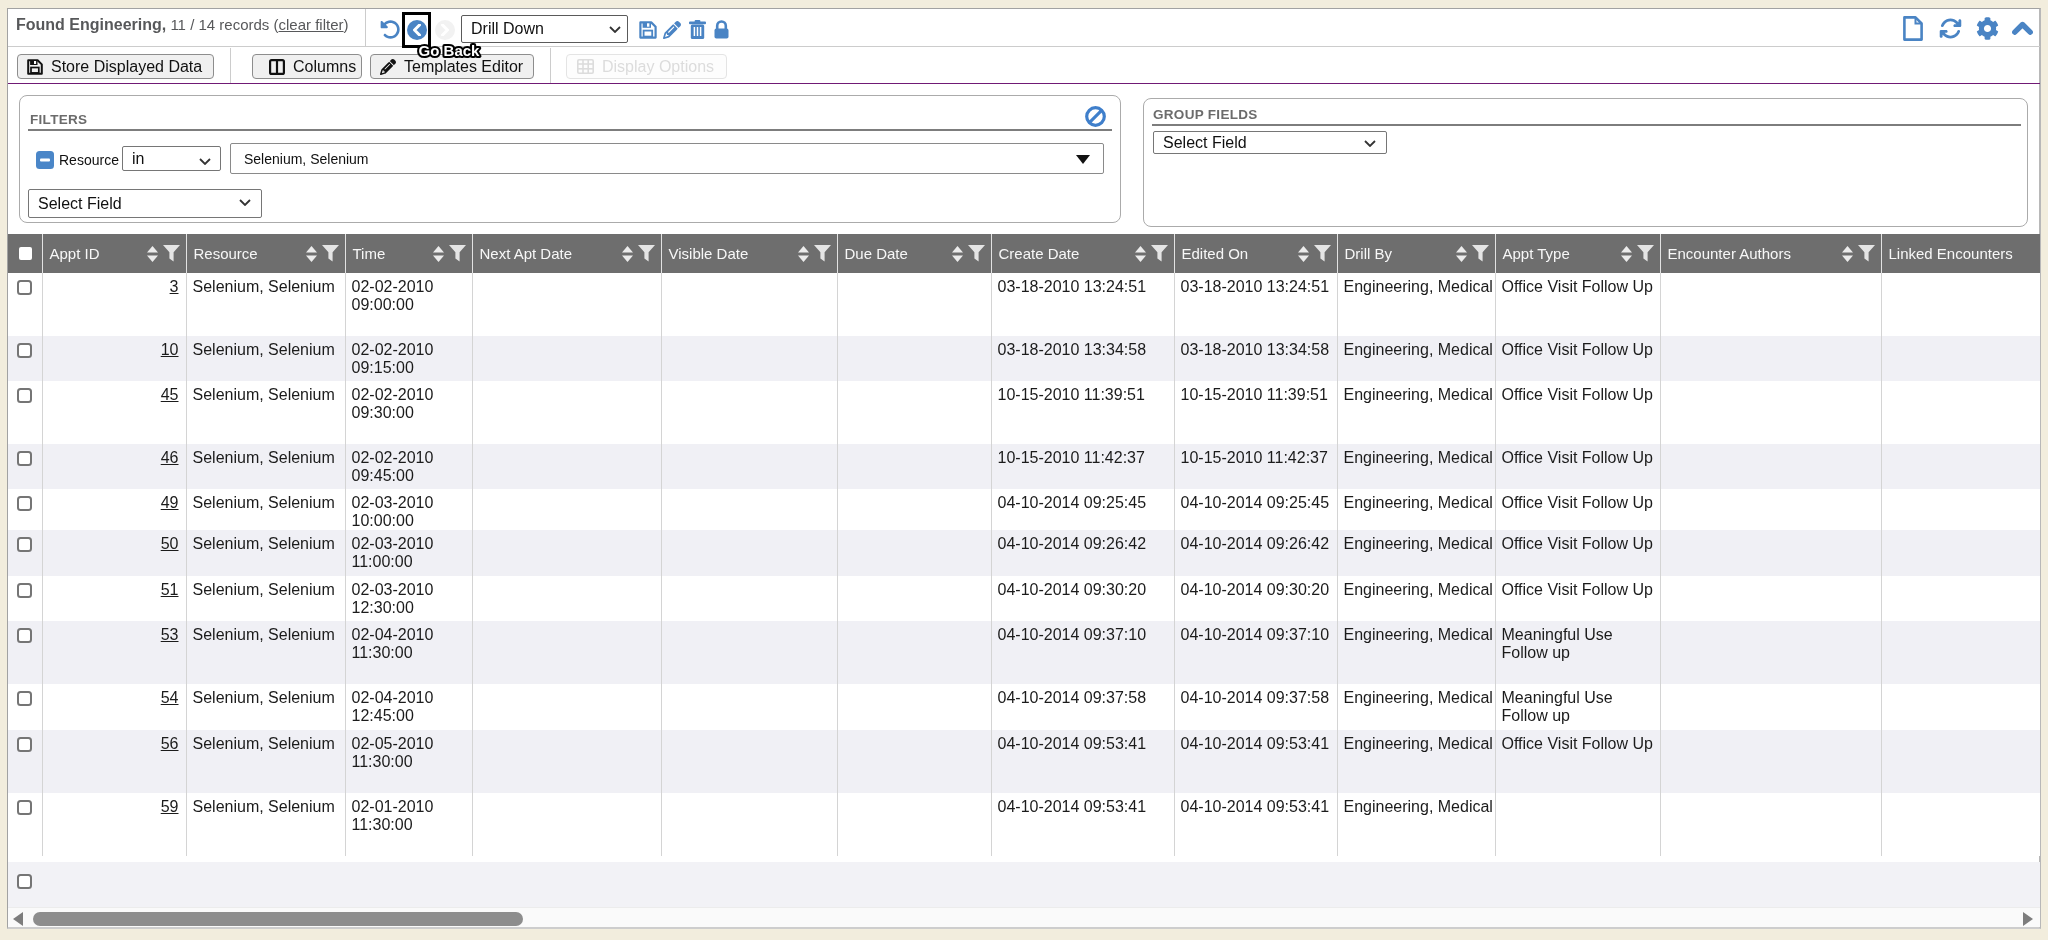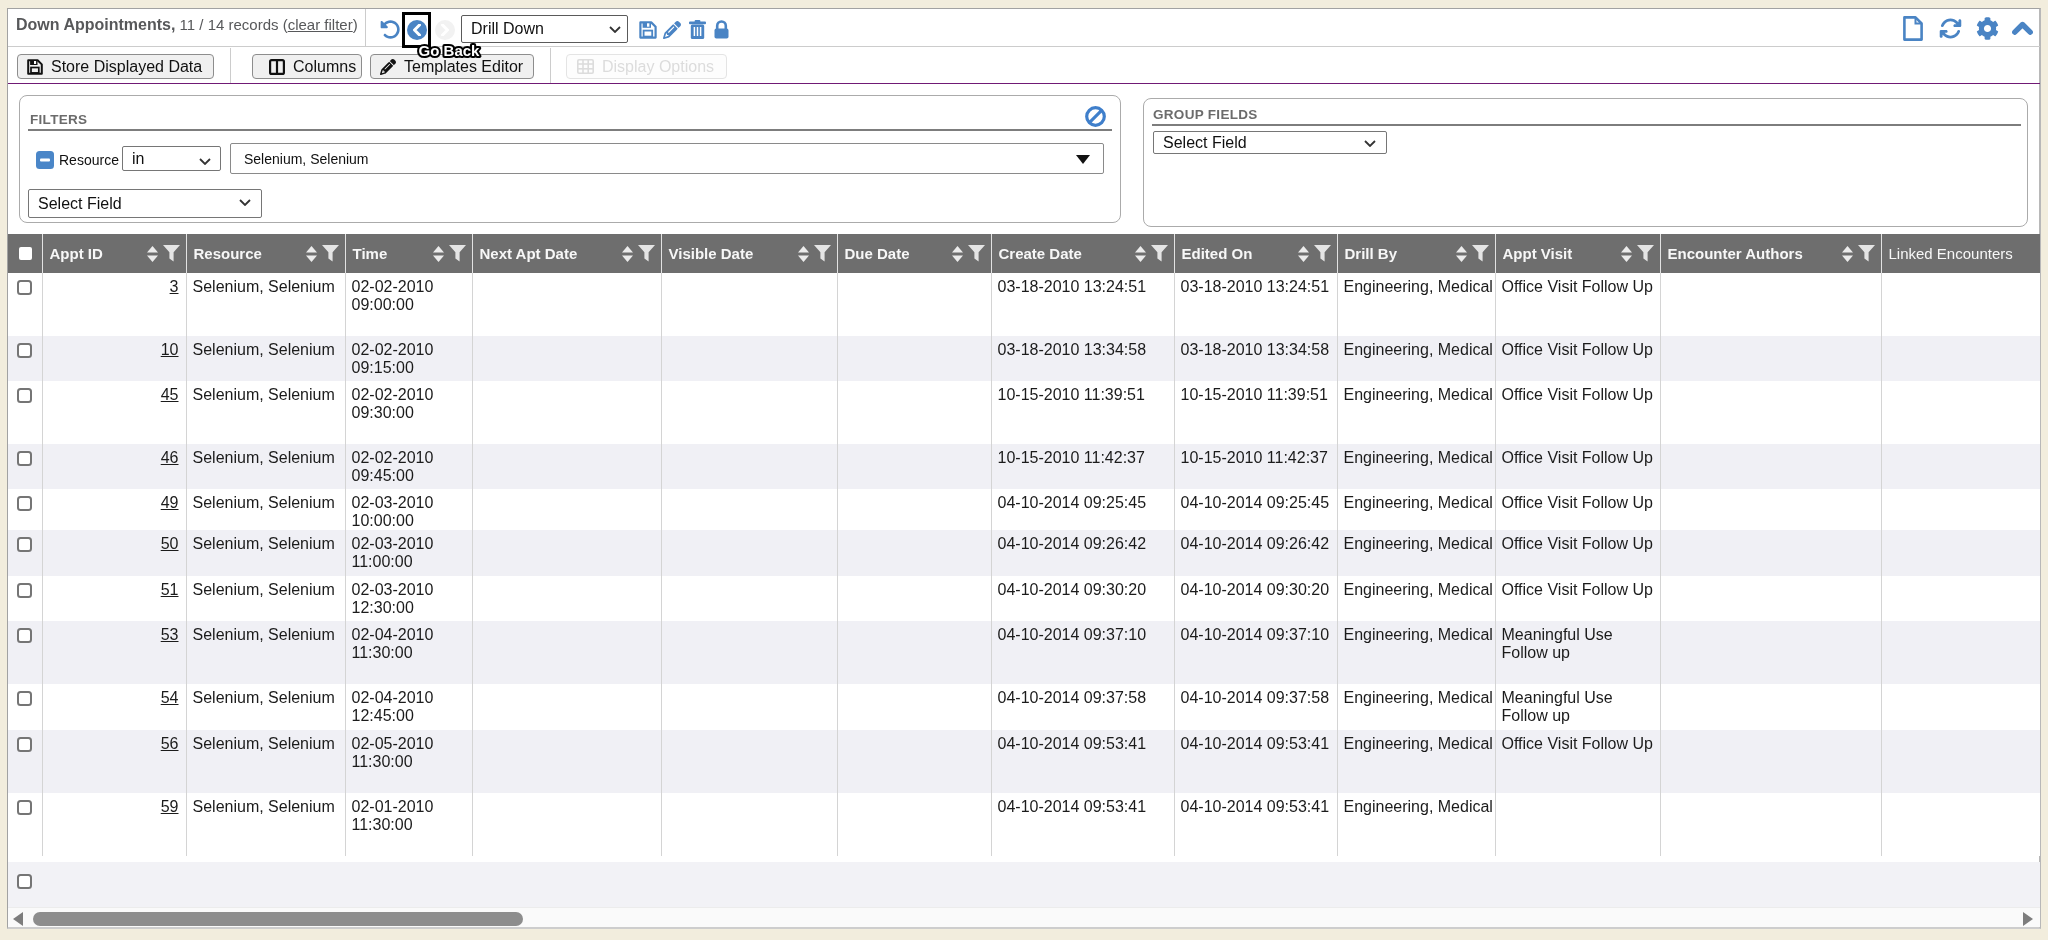--- a/index.html
+++ b/index.html
@@ -26,21 +26,21 @@
 .sel .txt { padding-left:9px; }
 .chev { position:absolute; width:12px; height:7px; }
 
 table.grid { border-collapse:collapse; table-layout:fixed; width:2032px; font-size:16px; color:#1b1b1b; }
 table.grid td { border-right:1px solid #d4d4d4; vertical-align:top; padding:5px 2px 0 6px; overflow:hidden; line-height:18px; white-space:nowrap; }
 table.grid td:last-child { border-right:none; }
 table.grid th { border-right:1px solid #e2e2e2; }
 table.grid th:last-child { border-right:none; }
 tr.hd { background:#6e6e6e; height:39px; }
 tr.hd th { color:#f7f7f7; font-size:15px; font-weight:normal; text-align:left; padding:0 6px 0 7px; vertical-align:middle; white-space:nowrap; }
-.hflex { display:flex; align-items:flex-end; justify-content:space-between;font-weight:bold; }
+.hflex { display:flex; align-items:flex-end; justify-content:space-between; }
 .hicons { display:flex; align-items:center; gap:5px; flex:none; }
 tr.odd { background:#fff; }
 tr.even { background:#f0f0f5; }
 table.grid td.id { text-align:right; text-decoration:underline; padding-right:7px; }
 .cb { width:15px; height:15px; border:2px solid #757575; border-radius:3.5px; background:#fff; }
 table.grid td.cbc { padding:7px 0 0 9px; }
 
 .footer { left:0; top:853px; width:2032px; height:45px; background:#f2f2f6; }
 .sbar { left:0; top:898px; width:2032px; height:20px; background:#fafafa; border-top:1px solid #ececec; }
 .thumb { position:absolute; left:25px; top:4px; width:490px; height:14px; border-radius:8px; background:#8d8d8d; }
@@ -49,21 +49,21 @@
 
 .gbwrap { position:absolute; left:386px; top:30px; width:110px; text-align:center; z-index:5; }
 .backrect { position:absolute; left:394px; top:3px; width:29px; height:36px; border:3px solid #000; background:#fff; z-index:4; display:flex; align-items:center; justify-content:center; }
 .circbtn { width:20px; height:20px; border-radius:50%; display:flex; align-items:center; justify-content:center; }
 </style>
 </head>
 <body>
 <div class="panel">
 
   <div class="abs row1">
-    <div class="abs title"><b>Down Appointments,</b> 11 / 14 records (<a>clear filter</a>)</div>
+    <div class="abs title"><b>Found Engineering,</b> 11 / 14 records (<a>clear filter</a>)</div>
     <div class="vsep" style="left:357px;"></div>
 
     <svg class="abs" style="left:372px; top:10px;" width="21" height="21" viewBox="0 0 512 512">
       <path fill="#4a84c4" d="M48.5 224H40c-13.3 0-24-10.7-24-24V72c0-9.7 5.8-18.5 14.8-22.2s19.3-1.7 26.2 5.2L98.6 96.6c87.6-86.5 228.7-86.2 315.8 1c87.5 87.5 87.5 229.3 0 316.8s-229.3 87.5-316.8 0c-12.5-12.5-12.5-32.8 0-45.3s32.8-12.5 45.3 0c62.5 62.5 163.8 62.5 226.3 0s62.5-163.8 0-226.3c-62.2-62.2-162.7-62.5-225.3-1L185 183c6.9 6.9 8.9 17.2 5.2 26.2s-12.5 14.8-22.2 14.8H48.5z"></path>
     </svg>
 
     <div class="circbtn abs" style="left:427px; top:11px; background:#f2f2f2;">
       <svg width="10" height="12" viewBox="0 0 10 12">
           <path d="M2.5 1 L7.5 6 L2.5 11" fill="none" stroke="#fff" stroke-width="3" stroke-linecap="round" stroke-linejoin="round"></path>
         </svg>
@@ -347,21 +347,21 @@
                     <path d="M5.5 16 L11 9.4 H0 Z" fill="#ececec"></path>
                   </svg>
                   <svg width="17" height="17" viewBox="0 0 17 17">
                     <path d="M0 0 H17 L10.6 7.2 V16.6 L6.4 13.4 V7.2 Z" fill="#e4e4e4"></path>
                   </svg>
                 </span>
               </div>
             </th>
             <th>
               <div class="hflex">
-                <span>Appt Visit</span>
+                <span>Appt Type</span>
                 <span class="hicons">
                   <svg width="11" height="16" viewBox="0 0 11 16">
                     <path d="M5.5 0 L11 6.6 H0 Z" fill="#ececec"></path>
                     <path d="M5.5 16 L11 9.4 H0 Z" fill="#ececec"></path>
                   </svg>
                   <svg width="17" height="17" viewBox="0 0 17 17">
                     <path d="M0 0 H17 L10.6 7.2 V16.6 L6.4 13.4 V7.2 Z" fill="#e4e4e4"></path>
                   </svg>
                 </span>
               </div>

